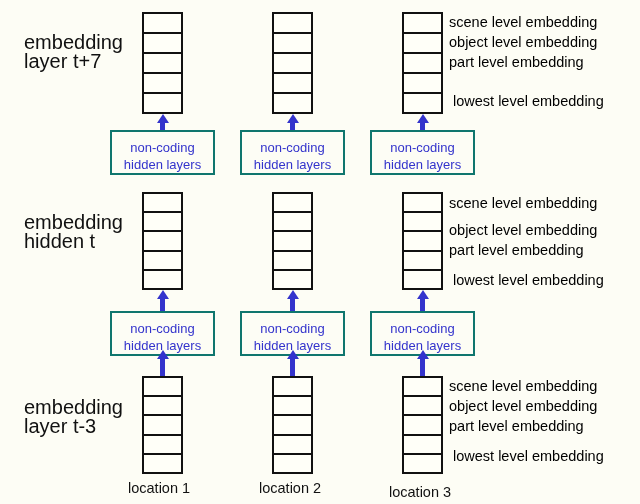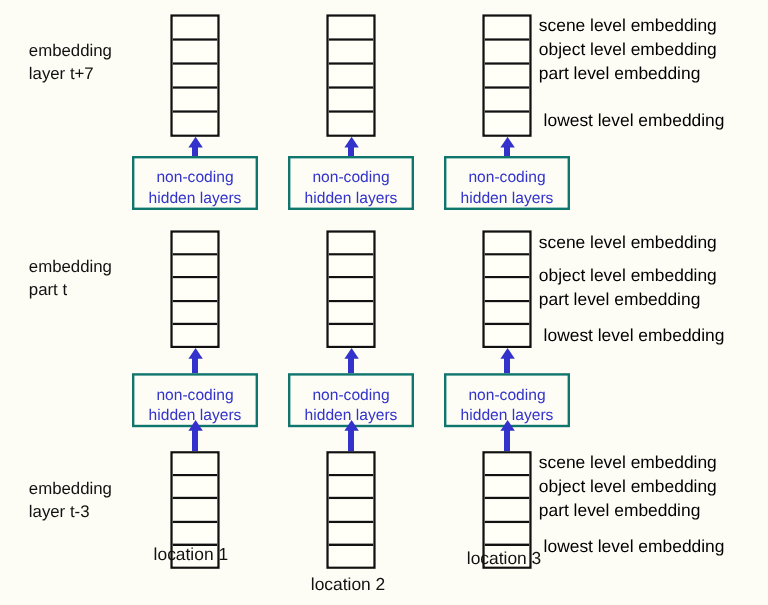--- a/index.html
+++ b/index.html
@@ -72,21 +72,21 @@
     width: 0;
     height: 0;
     border-left: 6px solid transparent;
     border-right: 6px solid transparent;
     border-bottom: 9px solid #3333cc;
   }
 
   
   .left-label {
     position: absolute;
-    font-size: 14px;
+    font-size: 20px;
     line-height: 19px;
     color: #111111;
     white-space: nowrap;
   }
   .right-label {
     position: absolute;
     font-size: 14.5px;
     line-height: 19px;
     color: #000000;
     white-space: nowrap;
@@ -104,21 +104,21 @@
 
 <div id="diagram">
 
   <div class="left-label" style="left:24px; top:33px;">
     <span>embedding</span><br>
     <span>layer t+7</span>
   </div>
 
   <div class="left-label" style="left:24px; top:213px;">
     <span>embedding</span><br>
-    <span>part t</span>
+    <span>hidden t</span>
   </div>
 
   <div class="left-label" style="left:24px; top:398px;">
     <span>embedding</span><br>
     <span>layer t-3</span>
   </div>
 
   <div class="stack" style="left:142px; top:12px; width:41px; height:102px;">
     <div class="cell"></div>
     <div class="cell"></div>
@@ -259,17 +259,17 @@
     <div class="cell"></div>
     <div class="cell"></div>
     <div class="cell"></div>
   </div>
 
   <div class="right-label" style="left:449px; top:377px;">scene level embedding</div>
   <div class="right-label" style="left:449px; top:397px;">object level embedding</div>
   <div class="right-label" style="left:449px; top:417px;">part level embedding</div>
   <div class="right-label" style="left:453px; top:447px;">lowest level embedding</div>
 
-  <div class="loc-label" style="left:128px; top:454px;">location 1</div>
+  <div class="loc-label" style="left:128px; top:479px;">location 1</div>
   <div class="loc-label" style="left:259px; top:479px;">location 2</div>
-  <div class="loc-label" style="left:389px; top:457px;">location 3</div>
+  <div class="loc-label" style="left:389px; top:483px;">location 3</div>
 
 </div>
 
 </body></html>

